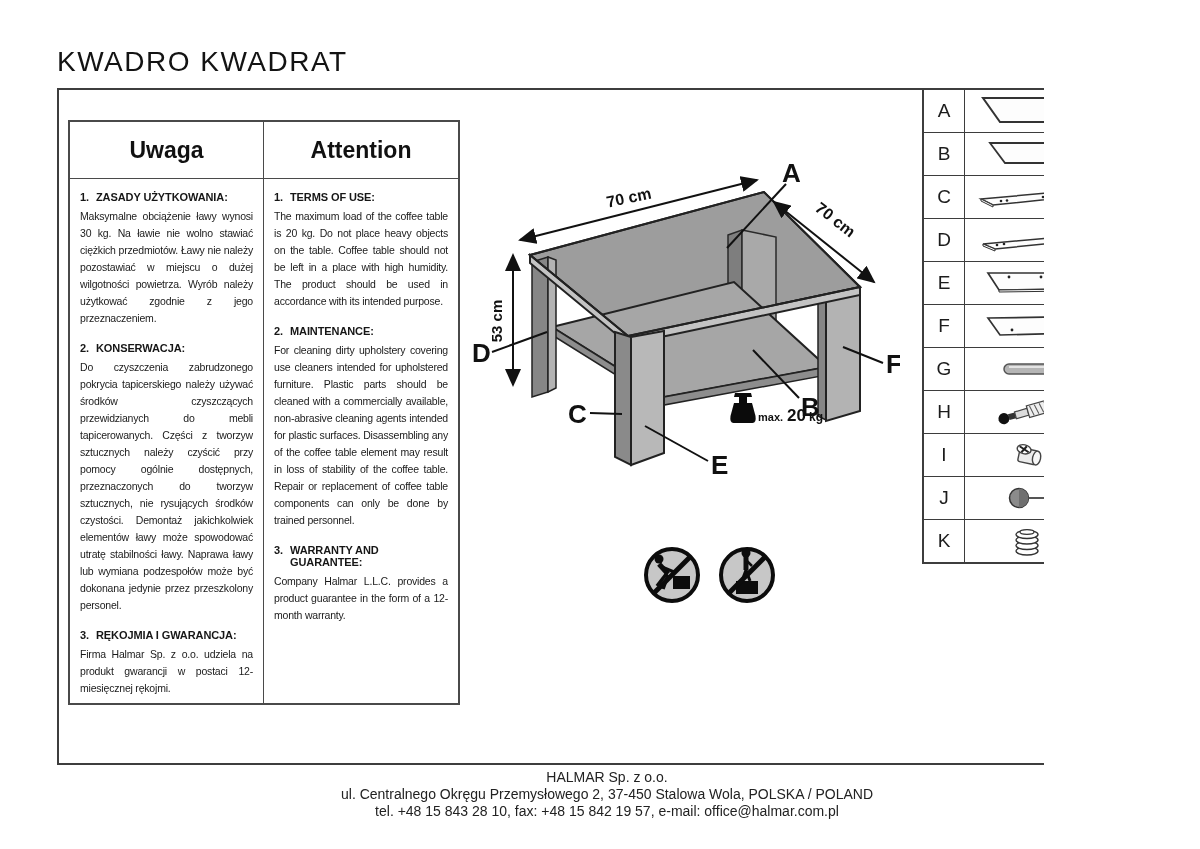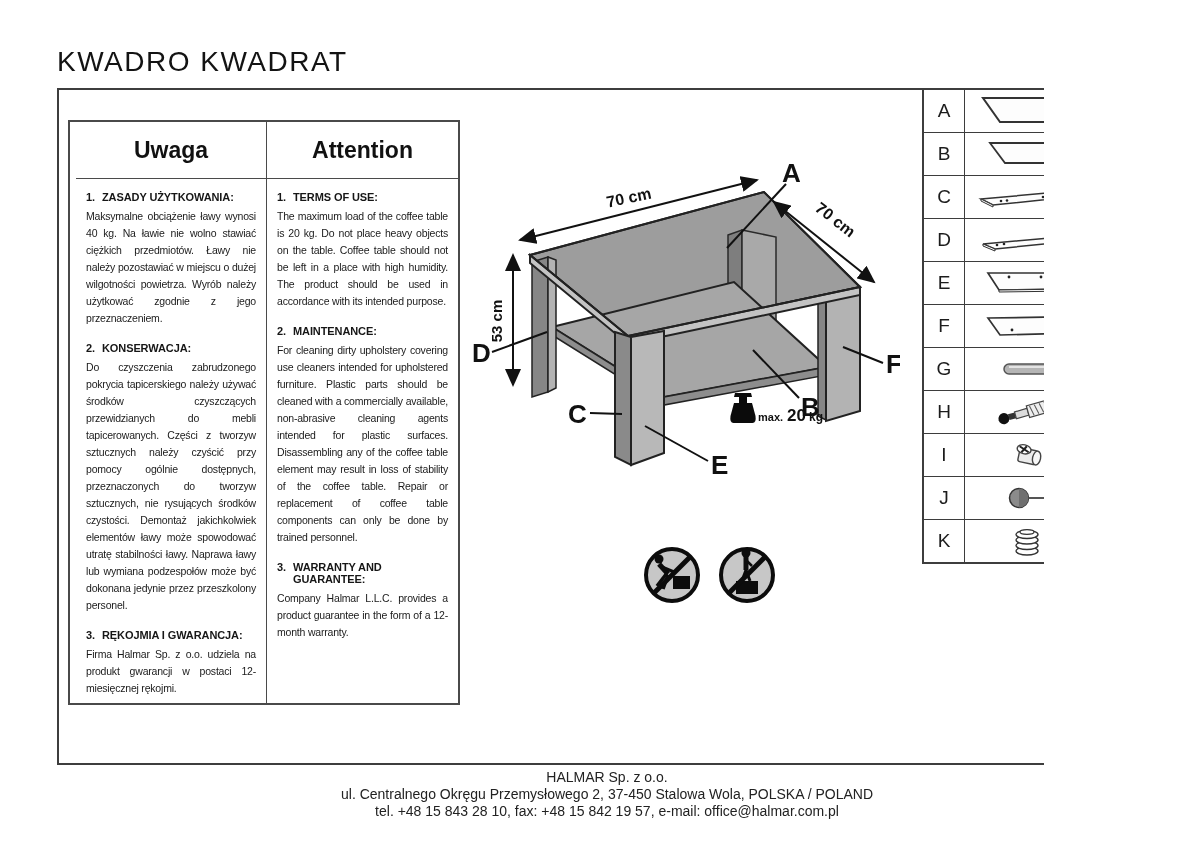--- a/index.html
+++ b/index.html
@@ -8,21 +8,21 @@
   .abs{position:absolute;}
 
   #title{left:57px;top:46px;font-size:28px;letter-spacing:1.5px;color:#131313;}
 
   #main-box{left:57px;top:88px;width:1087px;height:677px;border:2px solid #3d3d3d;box-sizing:border-box;}
 
   
   #notice{left:68px;top:120px;width:392px;height:585px;border:2px solid #4a4a4a;box-sizing:border-box;
           display:flex;}
   .ncol{width:50%;box-sizing:border-box;display:flex;flex-direction:column;overflow:hidden;}
-  .ncol.pl{border-right:1.5px solid #4a4a4a;margin-left:6px;}
+  .ncol.pl{border-right:1.5px solid #4a4a4a;}
   .nheader{height:56px;border-bottom:1.5px solid #4a4a4a;display:flex;align-items:center;justify-content:center;
            font-size:23px;font-weight:bold;color:#111;flex:none;}
   .nbody{padding:10px 10px 6px 10px;flex:1;overflow:hidden;}
   .section{margin-bottom:15px;}
   .shead{display:flex;font-weight:bold;font-size:11px;margin:2px 0 5px 0;letter-spacing:-0.1px;}
   .shead .num{width:16px;flex:none;}
   .sbody{font-size:10.5px;line-height:17px;text-align:justify;letter-spacing:-0.2px;color:#1a1a1a;}
 
   
   #parts{left:922px;top:88px;width:222px;border:2px solid #3d3d3d;box-sizing:border-box;background:#fff;}
@@ -51,21 +51,21 @@
 
   <div id="notice" class="abs">
     <div class="ncol pl">
       <div class="nheader">Uwaga</div>
       <div class="nbody">
         <div class="section">
           <div class="shead">
               <span class="num">1.</span>
               <span>ZASADY UŻYTKOWANIA:</span>
             </div>
-          <div class="sbody">Maksymalne obciążenie ławy wynosi 40 kg. Na ławie nie wolno stawiać ciężkich przedmiotów. Ławy nie należy pozostawiać w miejscu o dużej wilgotności powietrza. Wyrób należy użytkować zgodnie z jego przeznaczeniem.</div>
+          <div class="sbody">Maksymalne obciążenie ławy wynosi 30 kg. Na ławie nie wolno stawiać ciężkich przedmiotów. Ławy nie należy pozostawiać w miejscu o dużej wilgotności powietrza. Wyrób należy użytkować zgodnie z jego przeznaczeniem.</div>
         </div>
         <div class="section">
           <div class="shead">
               <span class="num">2.</span>
               <span>KONSERWACJA:</span>
             </div>
           <div class="sbody">Do czyszczenia zabrudzonego pokrycia tapicerskiego należy używać środków czyszczących przewidzianych do mebli tapicerowanych. Części z tworzyw sztucznych należy czyścić przy pomocy ogólnie dostępnych, przeznaczonych do tworzyw sztucznych, nie rysujących środków czystości. Demontaż jakichkolwiek elementów ławy może spowodować utratę stabilności ławy. Naprawa ławy lub wymiana podzespołów może być dokonana jedynie przez przeszkolony personel.</div>
         </div>
         <div class="section">
           <div class="shead">

